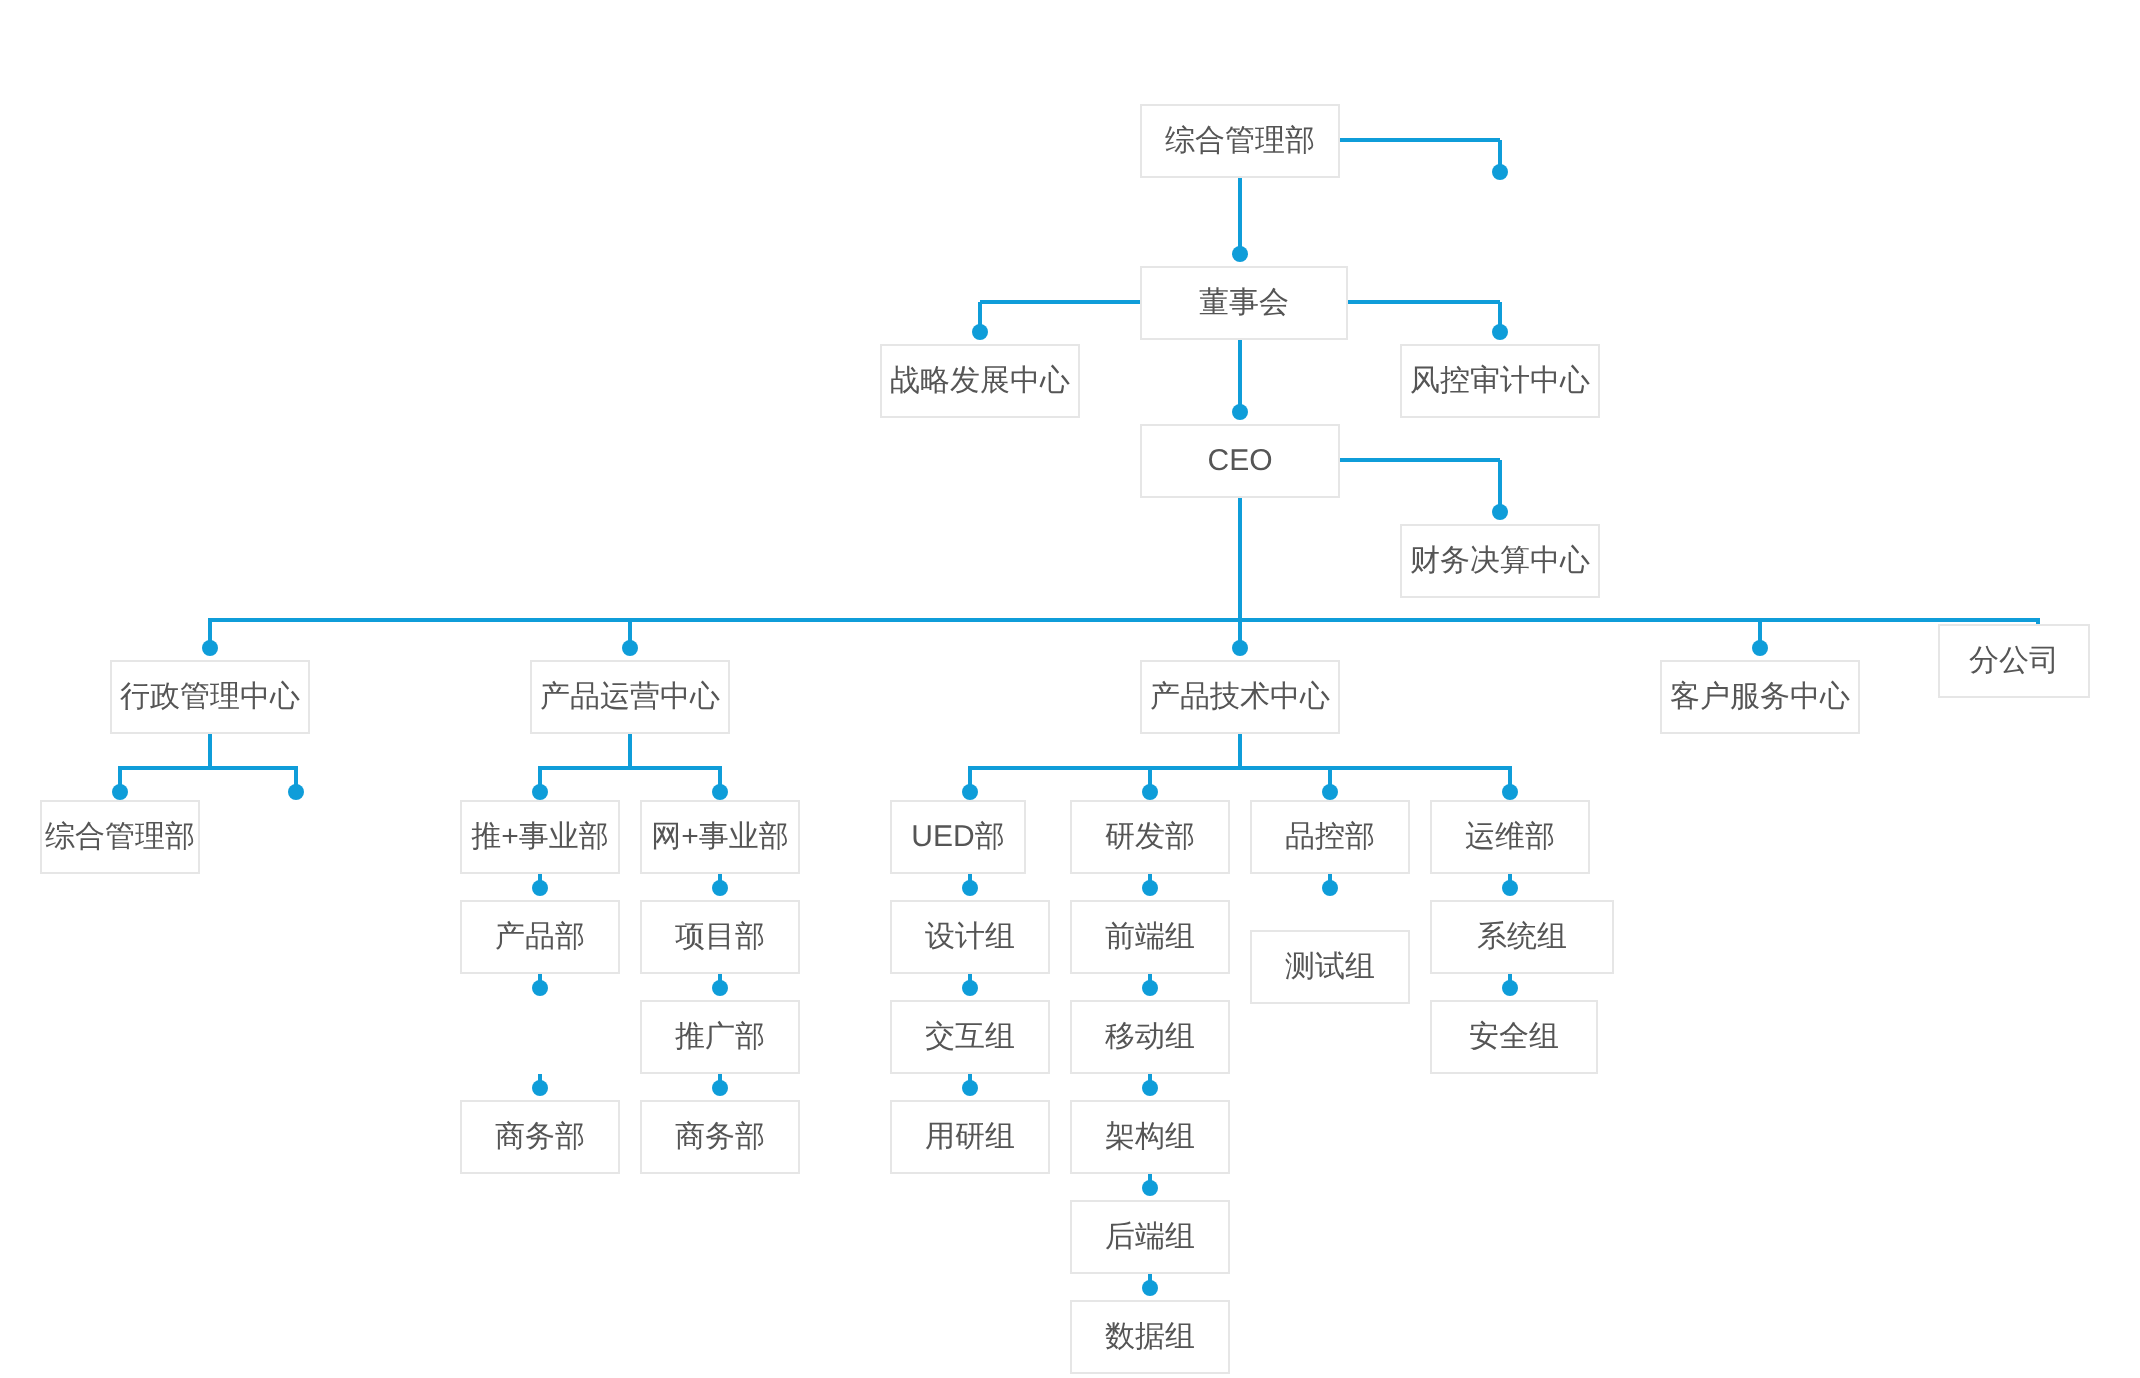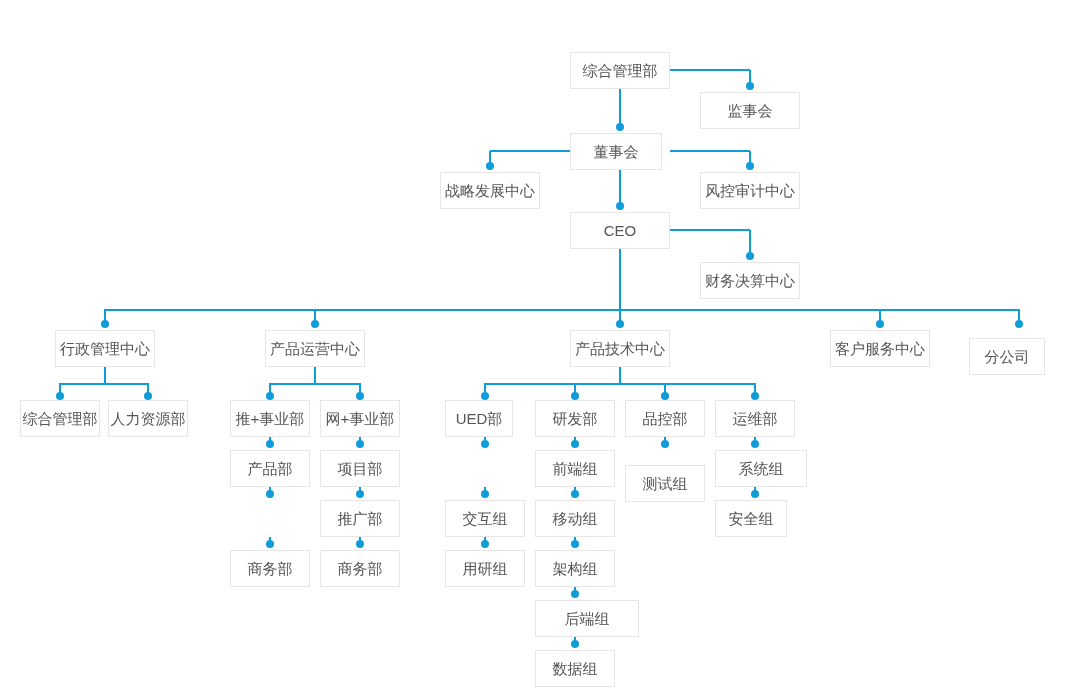--- a/index.html
+++ b/index.html
@@ -117,54 +117,53 @@
 
   <div class="vl" style="left:664px;top:437px;height:9px"></div>
   <div class="dot" style="left:661px;top:440px"></div>
 
   <div class="vl" style="left:754px;top:437px;height:9px"></div>
   <div class="dot" style="left:751px;top:440px"></div>
   <div class="vl" style="left:754px;top:487px;height:9px"></div>
   <div class="dot" style="left:751px;top:490px"></div>
 
   <div class="node" style="left:570px;top:52px;width:100px">综合管理部</div>
-  <div class="node" style="left:700px;top:92px;width:100px">监事会</div>
-  <div class="node" style="left:570px;top:133px;width:92px">董事会</div>
+  <div class="node" style="left:570px;top:133px;width:104px">董事会</div>
   <div class="node" style="left:440px;top:172px;width:100px">战略发展中心</div>
   <div class="node" style="left:700px;top:172px;width:100px">风控审计中心</div>
   <div class="node" style="left:570px;top:212px;width:100px">CEO</div>
   <div class="node" style="left:700px;top:262px;width:100px">财务决算中心</div>
 
   <div class="node" style="left:55px;top:330px;width:100px">行政管理中心</div>
   <div class="node" style="left:265px;top:330px;width:100px">产品运营中心</div>
   <div class="node" style="left:570px;top:330px;width:100px">产品技术中心</div>
   <div class="node" style="left:830px;top:330px;width:100px">客户服务中心</div>
-  <div class="node" style="left:969px;top:338px;width:76px">分公司</div>
+  <div class="node" style="left:969px;top:312px;width:76px">分公司</div>
 
   <div class="node" style="left:20px;top:400px;width:80px">综合管理部</div>
-  <div class="node" style="left:108px;top:400px;width:80px">人力资源部</div>
   <div class="node" style="left:230px;top:400px;width:80px">推+事业部</div>
   <div class="node" style="left:320px;top:400px;width:80px">网+事业部</div>
   <div class="node" style="left:445px;top:400px;width:68px">UED部</div>
   <div class="node" style="left:535px;top:400px;width:80px">研发部</div>
   <div class="node" style="left:625px;top:400px;width:80px">品控部</div>
   <div class="node" style="left:230px;top:450px;width:80px">产品部</div>
 
   <div class="node" style="left:715px;top:400px;width:80px">运维部</div>
   <div class="node" style="left:320px;top:450px;width:80px">项目部</div>
+  <div class="node" style="left:445px;top:450px;width:80px">设计组</div>
   <div class="node" style="left:535px;top:450px;width:80px">前端组</div>
   <div class="node" style="left:625px;top:465px;width:80px">测试组</div>
   <div class="node" style="left:715px;top:450px;width:92px">系统组</div>
 
   <div class="node" style="left:320px;top:500px;width:80px">推广部</div>
   <div class="node" style="left:445px;top:500px;width:80px">交互组</div>
   <div class="node" style="left:535px;top:500px;width:80px">移动组</div>
-  <div class="node" style="left:715px;top:500px;width:72px">安全组</div>
+  <div class="node" style="left:715px;top:500px;width:84px">安全组</div>
 
   <div class="node" style="left:230px;top:550px;width:80px">商务部</div>
   <div class="node" style="left:320px;top:550px;width:80px">商务部</div>
   <div class="node" style="left:445px;top:550px;width:80px">用研组</div>
   <div class="node" style="left:535px;top:550px;width:80px">架构组</div>
 
-  <div class="node" style="left:535px;top:600px;width:104px">后端组</div>
+  <div class="node" style="left:535px;top:600px;width:80px">后端组</div>
   <div class="node" style="left:535px;top:650px;width:80px">数据组</div>
 
 </div>
 
 </body></html>

